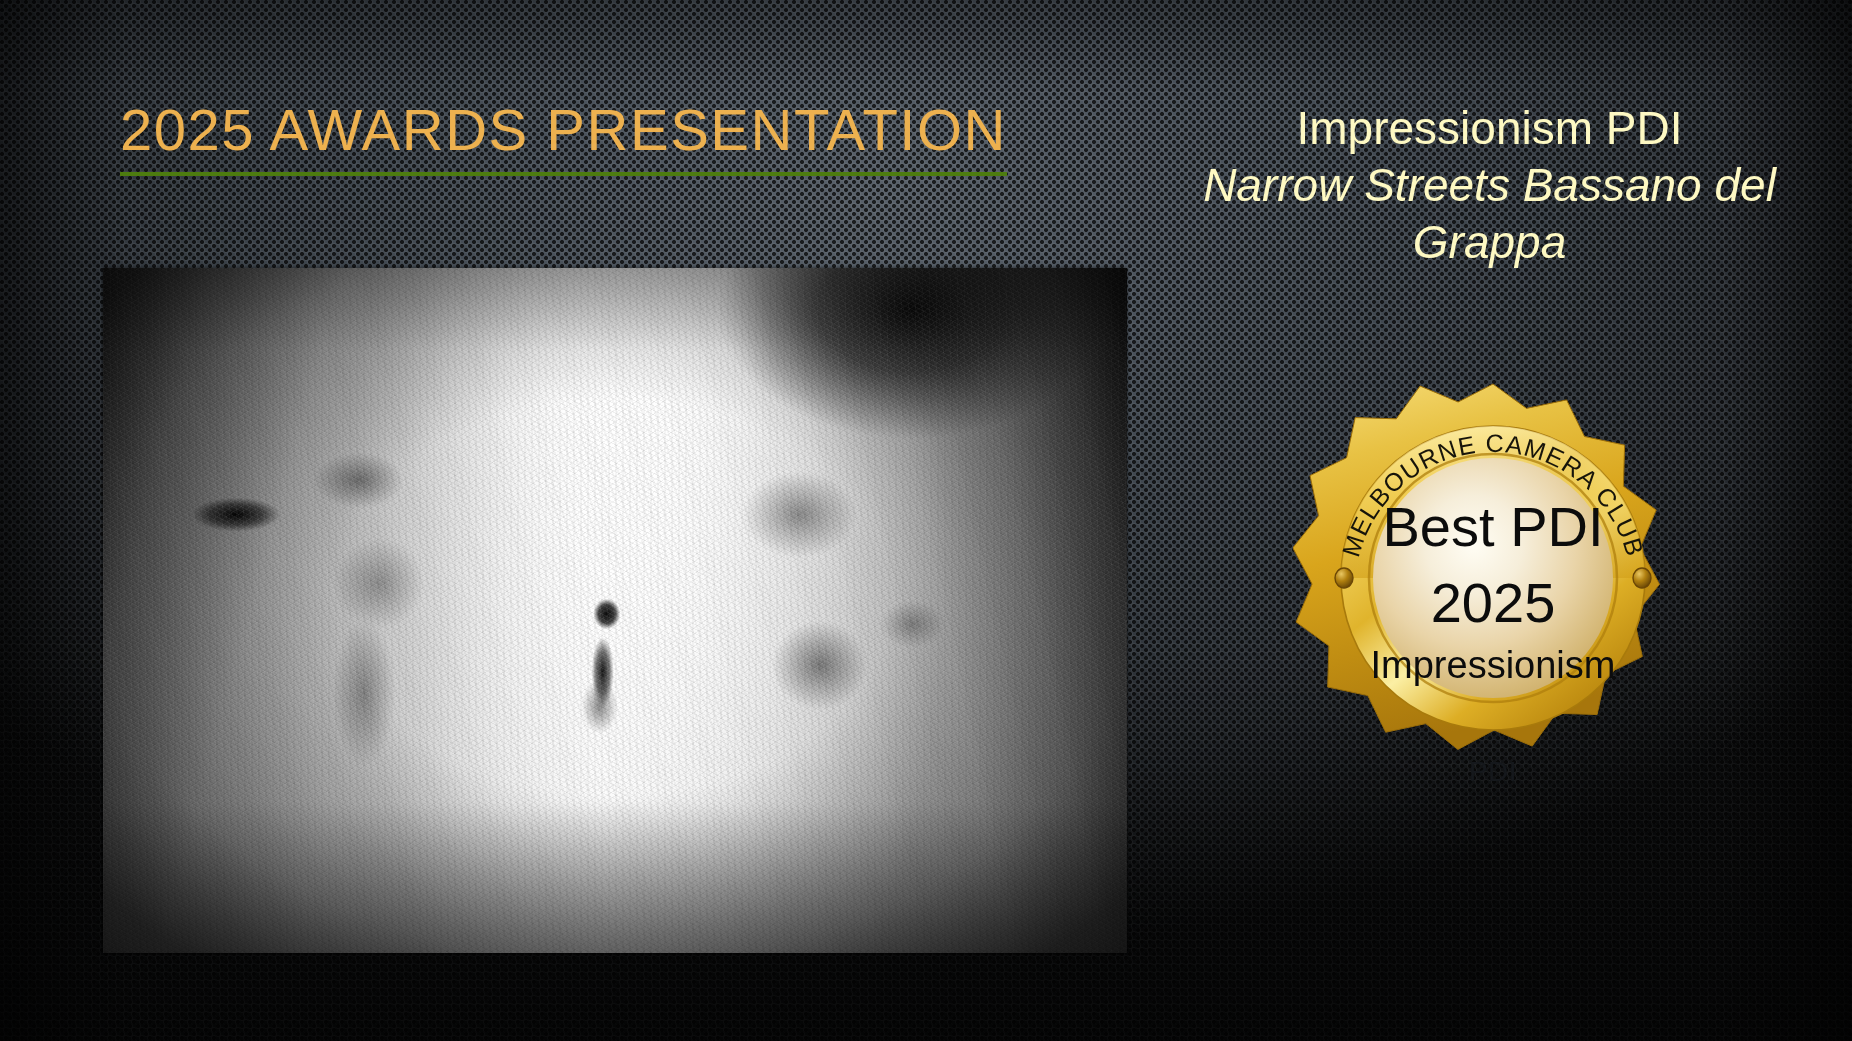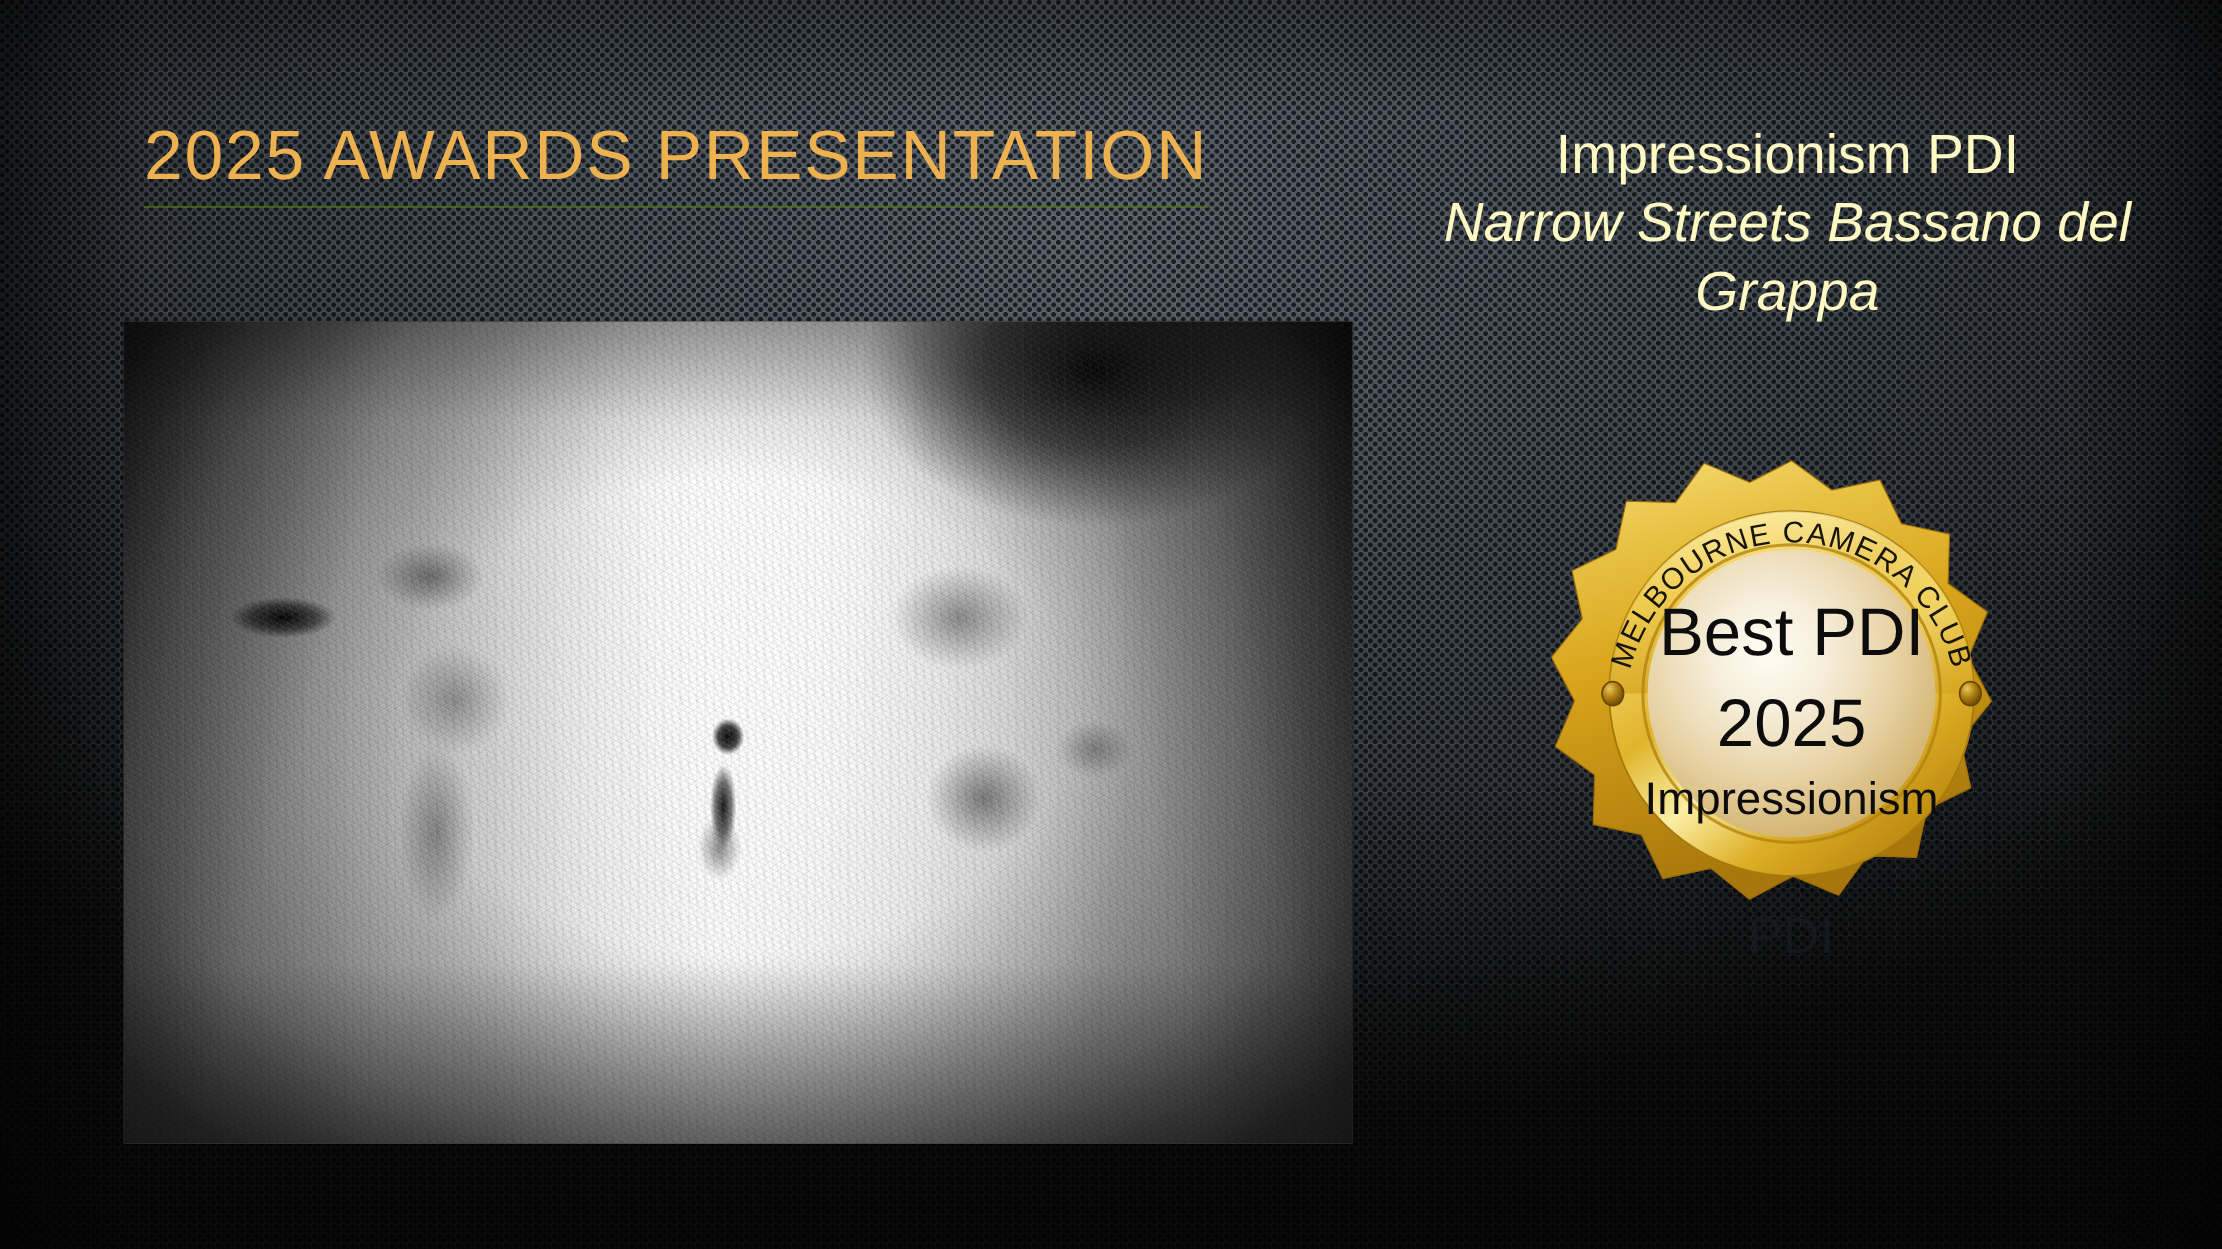--- a/index.html
+++ b/index.html
@@ -63,21 +63,21 @@
     width: 1127px;
     text-align: center;
     color: #EDB14F;
     font-size: 58px;
     font-weight: 400;
     letter-spacing: 1.5px;
     white-space: nowrap;
   }
   #title .t-underline {
     display: inline-block;
-    border-bottom: 1px solid #4d7c0f;
+    border-bottom: 4px solid #4d7c0f;
     padding-bottom: 9px;
   }
 
   
   #photo-frame {
     position: absolute;
     left: 103px;
     top: 268px;
     width: 1024px;
     height: 685px;
@@ -190,21 +190,21 @@
   }
   #badge-svg { display: block; width: 400px; height: 400px; }
 
   #badge-sub {
     position: absolute;
     left: 0;
     top: 378px;
     width: 400px;
     text-align: center;
     color: #15181c;
-    font-size: 42px;
+    font-size: 28px;
     letter-spacing: 0.5px;
   }
 </style>
 </head>
 <body>
 
 <div id="slide">
 
   <div class="bg-base"></div>
   <div class="bg-dots"></div>

